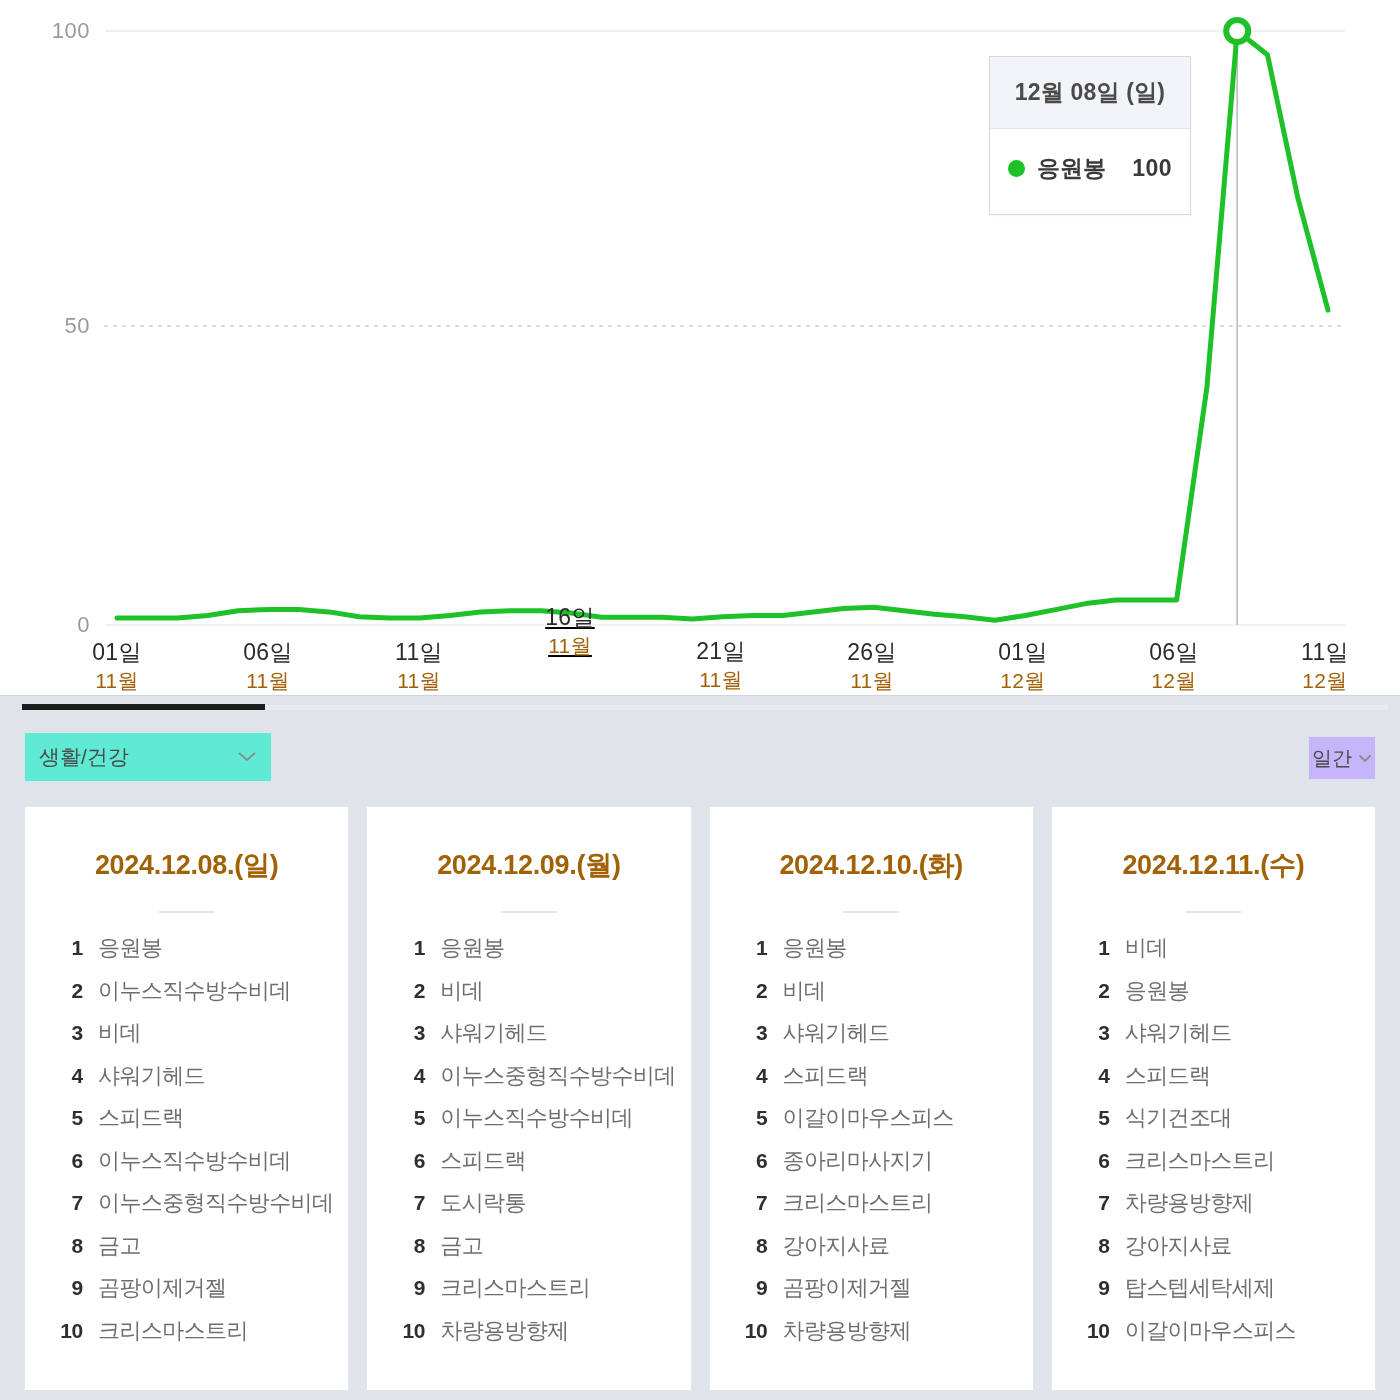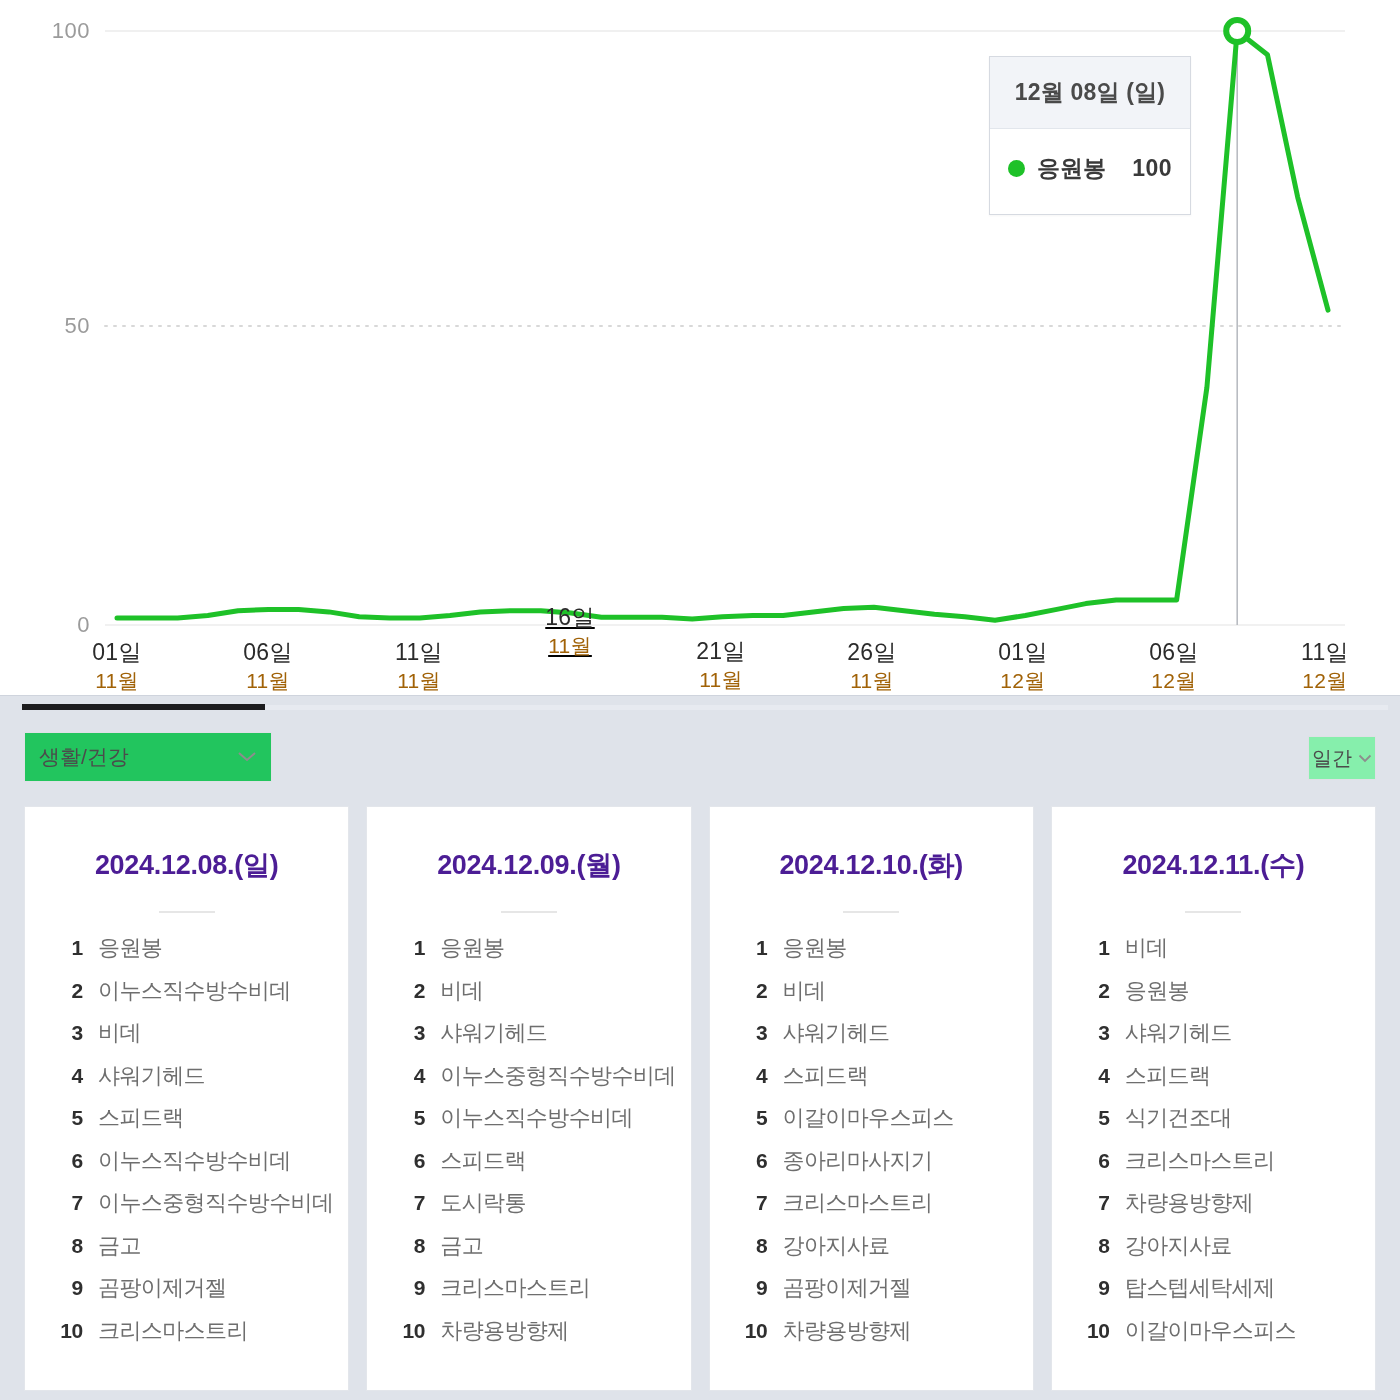--- a/index.html
+++ b/index.html
@@ -109,35 +109,35 @@
     position:absolute;left:22px;top:8px;width:243px;height:6px;
     background:#1d1d1f;
   }
 
   .controls{
     position:absolute;left:0;top:22px;width:1400px;height:78px;
   }
   .cat-select{
     position:absolute;left:24px;top:14px;
     width:248px;height:50px;
-    background:#22c55e;
+    background:#5eead4;
     border:1px solid #dfe1e6;
     box-sizing:border-box;
     display:flex;align-items:center;
     padding:0 14px;
   }
   .cat-select .lbl{
     font-size:21px;color:#4b4b4b;
   }
   .cat-select .chev{margin-left:auto;}
 
   .period-select{
     position:absolute;right:24px;top:18px;
     width:68px;height:44px;
-    background:#86efac;
+    background:#c4b5fd;
     border:1px solid #dfe1e6;
     box-sizing:border-box;
     display:flex;align-items:center;justify-content:center;
     gap:6px;
   }
   .period-select .lbl{font-size:20px;color:#4b4b4b;}
 
   .chev svg{display:block;}
 
   .cards{
@@ -153,21 +153,21 @@
     background:#ffffff;
     border:1px solid #e3e6eb;
     box-sizing:border-box;
     min-height:585px;
     padding:40px 0 0 0;
   }
   .card-title{
     text-align:center;
     font-size:27px;
     font-weight:bold;
-    color:#4c1d95;
+    color:#a16207;
     letter-spacing:-0.3px;
   }
   .card-divider{
     width:56px;height:2px;
     background:#e6e6e6;
     margin:28px auto 20px auto;
   }
   .rank-list{
     list-style:none;margin:0;padding:0 0 0 24px;
   }

